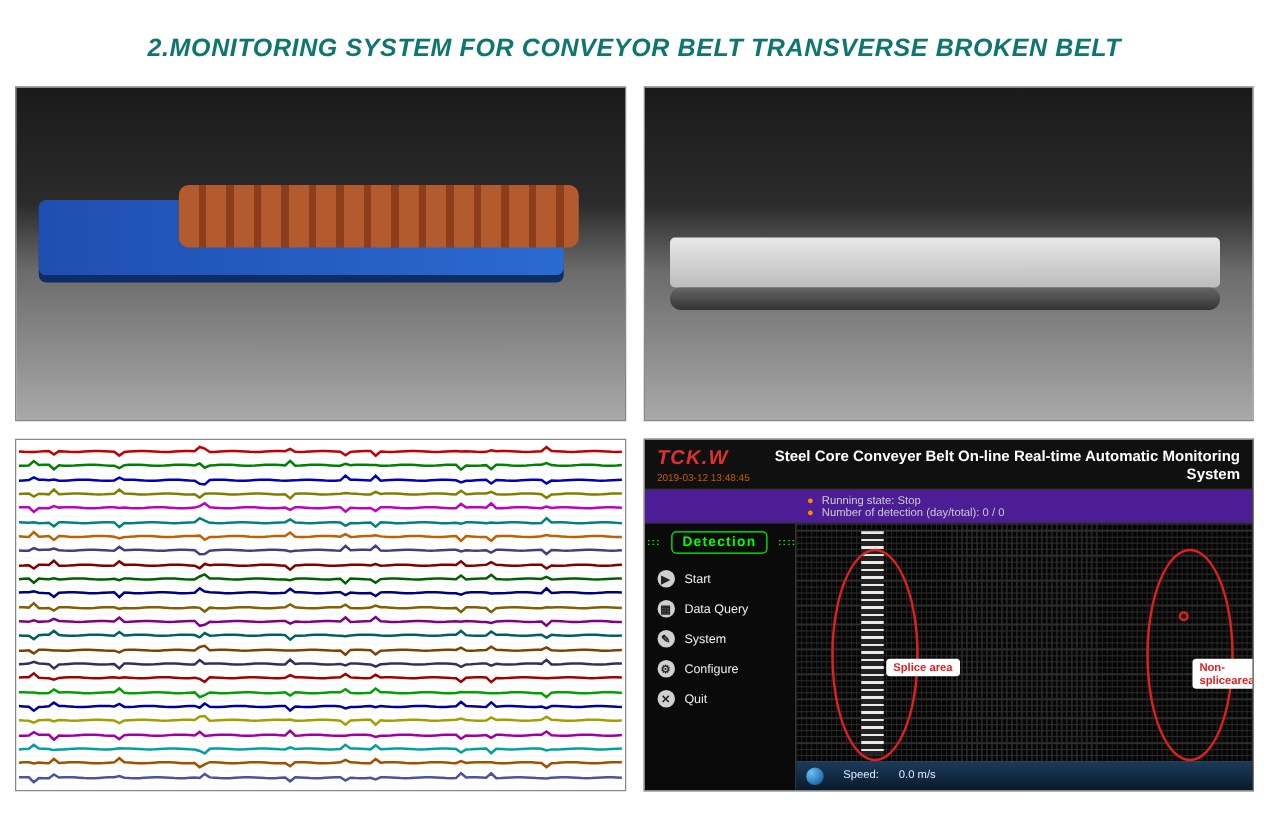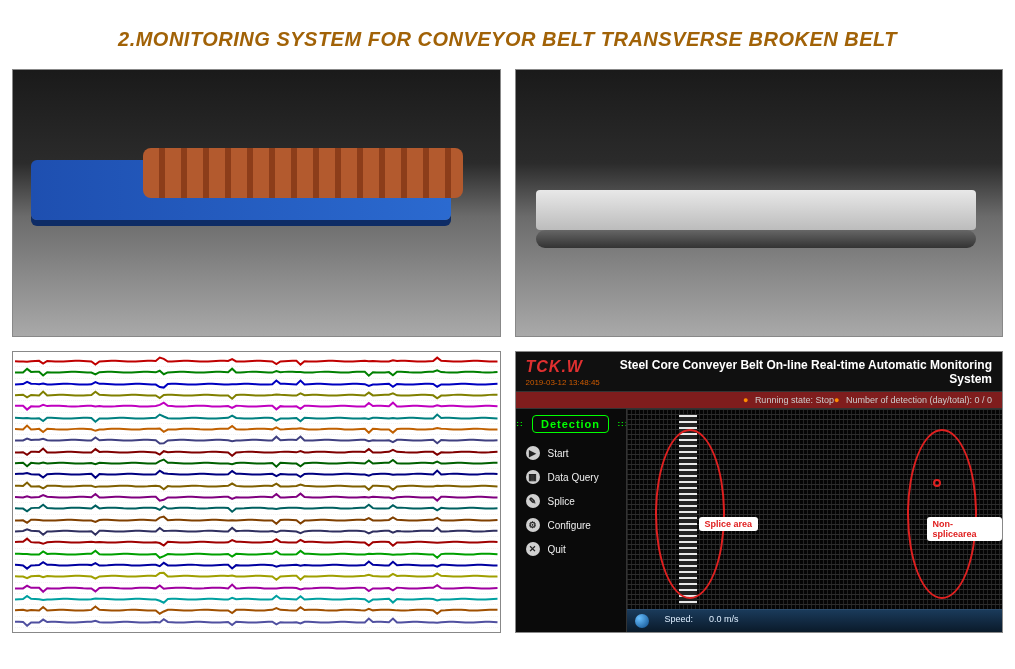--- a/index.html
+++ b/index.html
@@ -8,21 +8,21 @@
     height: 669px;
     background: #fff;
     font-family: Arial, sans-serif;
     overflow: hidden;
   }
   .page-title {
     text-align: center;
     font-size: 20px;
     font-weight: 900;
     font-style: italic;
-    color: #a16207;
+    color: #0f766e;
     padding: 28px 0 18px 0;
     letter-spacing: 0.5px;
   }
   .grid {
     display: grid;
     grid-template-columns: 1fr 1fr;
     gap: 14px;
     padding: 0 12px;
   }
   .panel {
@@ -96,32 +96,33 @@
     font-weight:bold;
     font-size:16px;
     font-style:italic;
     letter-spacing:1px;
   }
   .mon-date { font-size:8px; color:#cc5a00; margin-top:2px; }
   .mon-title { flex:1; text-align:right; font-size:12px; font-weight:bold; color:#fff; }
   .mon-version { text-align:right; font-size:8px; color:#bbb; margin-top:2px; }
   .mon-statusbar {
     display:flex;
-    justify-content:flex-end;
-    background:#7f1d1d;
+    justify-content:center;
+    background:#4c1d95;
     border-top:1px solid #333;
     border-bottom:1px solid #333;
     padding:3px 10px 3px 130px;
     font-size:9px;
     color:#ccc;
+    flex-direction:column;
   }
   .mon-statusbar .dot { color:#ff8c00; margin-right:4px; }
   .mon-body { flex:1; display:flex; }
   .mon-side {
-    width:110px;
+    width:120px;
     background:#0a0a0a;
     padding:6px 6px;
   }
   .det-label {
     display:inline-block;
     border:1px solid #0f0;
     color:#0f0;
     padding:2px 8px;
     border-radius:4px;
     font-size:11px;
@@ -186,21 +187,21 @@
   .tag {
     position:absolute;
     background:#fff;
     color:#e02020;
     font-size:9px;
     font-weight:bold;
     padding:2px 6px;
     border-radius:3px;
   }
   .tag1 { left:72px; top:108px; }
-  .tag2 { left:300px; top:108px; }
+  .tag2 { left:317px; top:108px; }
   .mon-footer {
     position:absolute; bottom:0; left:0; right:0;
     background:linear-gradient(180deg,#1a3a5a,#0a1a2a);
     border-top:1px solid #2a4a6a;
     padding:4px 8px;
     font-size:9px;
     color:#dfefff;
     display:flex;
     align-items:flex-start;
     gap:16px;
@@ -378,21 +379,21 @@
             <div class="menu-item">
               <div class="ico">▶</div>
               <span>Start</span>
             </div>
             <div class="menu-item">
               <div class="ico">▦</div>
               <span>Data Query</span>
             </div>
             <div class="menu-item">
               <div class="ico">✎</div>
-              <span>Splice</span>
+              <span>System</span>
             </div>
             <div class="menu-item">
               <div class="ico">⚙</div>
               <span>Configure</span>
             </div>
             <div class="menu-item">
               <div class="ico">✕</div>
               <span>Quit</span>
             </div>
           </div>

